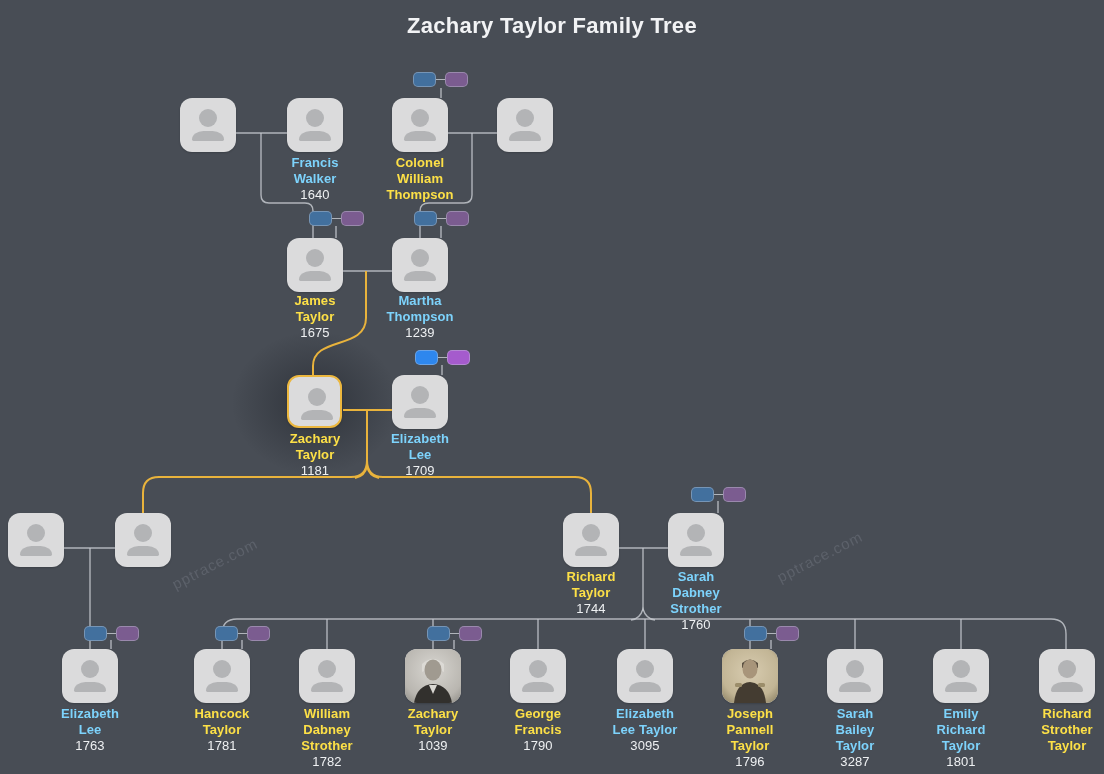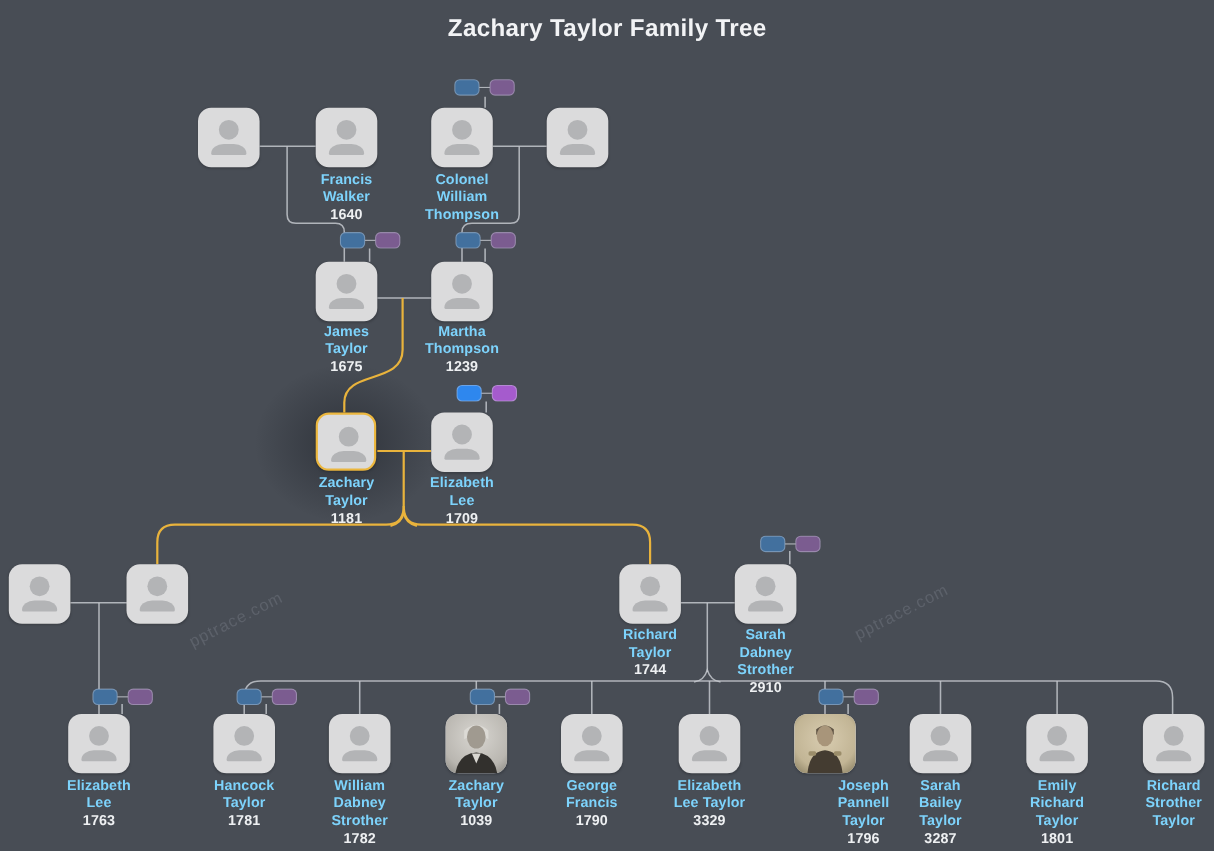--- a/index.html
+++ b/index.html
@@ -24,23 +24,23 @@
         border-radius:50%;background:#b3b4b6;}
   .card::after{content:"";position:absolute;left:12px;top:33px;width:32px;height:10px;
         border-radius:16px 16px 2px 2px / 12px 12px 2px 2px;background:#b3b4b6;}
   .card.photo::before,.card.photo::after{content:none;}
   .card.highlight{border:2.5px solid #ecb73e;width:51px;height:49px;}
   .card svg{display:block;}
   
   .nm{position:absolute;z-index:4;width:110px;text-align:center;font-weight:bold;
       font-size:13px;line-height:16px;letter-spacing:.1px;}
   .nm .pname{white-space:pre-line;}
-  .nm.male .pname{color:#7dd3fc;}
+  .nm.male .pname{color:#fde047;}
   .nm.female .pname{color:#7dd3fc;}
-  .nm .pyear{color:#eef0f2;font-weight:700;}
+  .nm .pyear{color:#eef0f2;font-weight:400;}
   
   .pillpair{position:absolute;z-index:2;width:55px;height:15px;cursor:pointer;}
   .pillpair::before{content:"";position:absolute;left:20px;right:20px;top:7px;height:1.4px;
       background:#c3c7cc;opacity:.85;}
   .pill{position:absolute;top:0;width:23px;height:15px;border-radius:5px;
       border:1px solid rgba(205,210,220,.38);box-sizing:border-box;}
   .pill.father{left:0;background:#42709e;}
   .pill.mother{right:0;background:#7b5c90;}
   .pillpair.bright .pill.father{background:#2e87ee;}
   .pillpair.bright .pill.mother{background:#a55bcd;}
@@ -216,21 +216,21 @@
     </div>
   <div class="nm male" style="left:536px;top:569px">
       <div class="pname">Richard
 Taylor</div>
       <div class="pyear">1744</div>
     </div>
   <div class="nm female" style="left:641px;top:569px">
       <div class="pname">Sarah
 Dabney
 Strother</div>
-      <div class="pyear">2910</div>
+      <div class="pyear">1760</div>
     </div>
   <div class="nm female" style="left:35px;top:706px">
       <div class="pname">Elizabeth
 Lee</div>
       <div class="pyear">1763</div>
     </div>
   <div class="nm male" style="left:167px;top:706px">
       <div class="pname">Hancock
 Taylor</div>
       <div class="pyear">1781</div>
@@ -247,23 +247,23 @@
       <div class="pyear">1039</div>
     </div>
   <div class="nm male" style="left:483px;top:706px">
       <div class="pname">George
 Francis</div>
       <div class="pyear">1790</div>
     </div>
   <div class="nm female" style="left:590px;top:706px">
       <div class="pname">Elizabeth
 Lee Taylor</div>
-      <div class="pyear">3329</div>
-    </div>
-  <div class="nm male" style="left:730px;top:706px">
+      <div class="pyear">3095</div>
+    </div>
+  <div class="nm male" style="left:695px;top:706px">
       <div class="pname">Joseph
 Pannell
 Taylor</div>
       <div class="pyear">1796</div>
     </div>
   <div class="nm female" style="left:800px;top:706px">
       <div class="pname">Sarah
 Bailey
 Taylor</div>
       <div class="pyear">3287</div>

